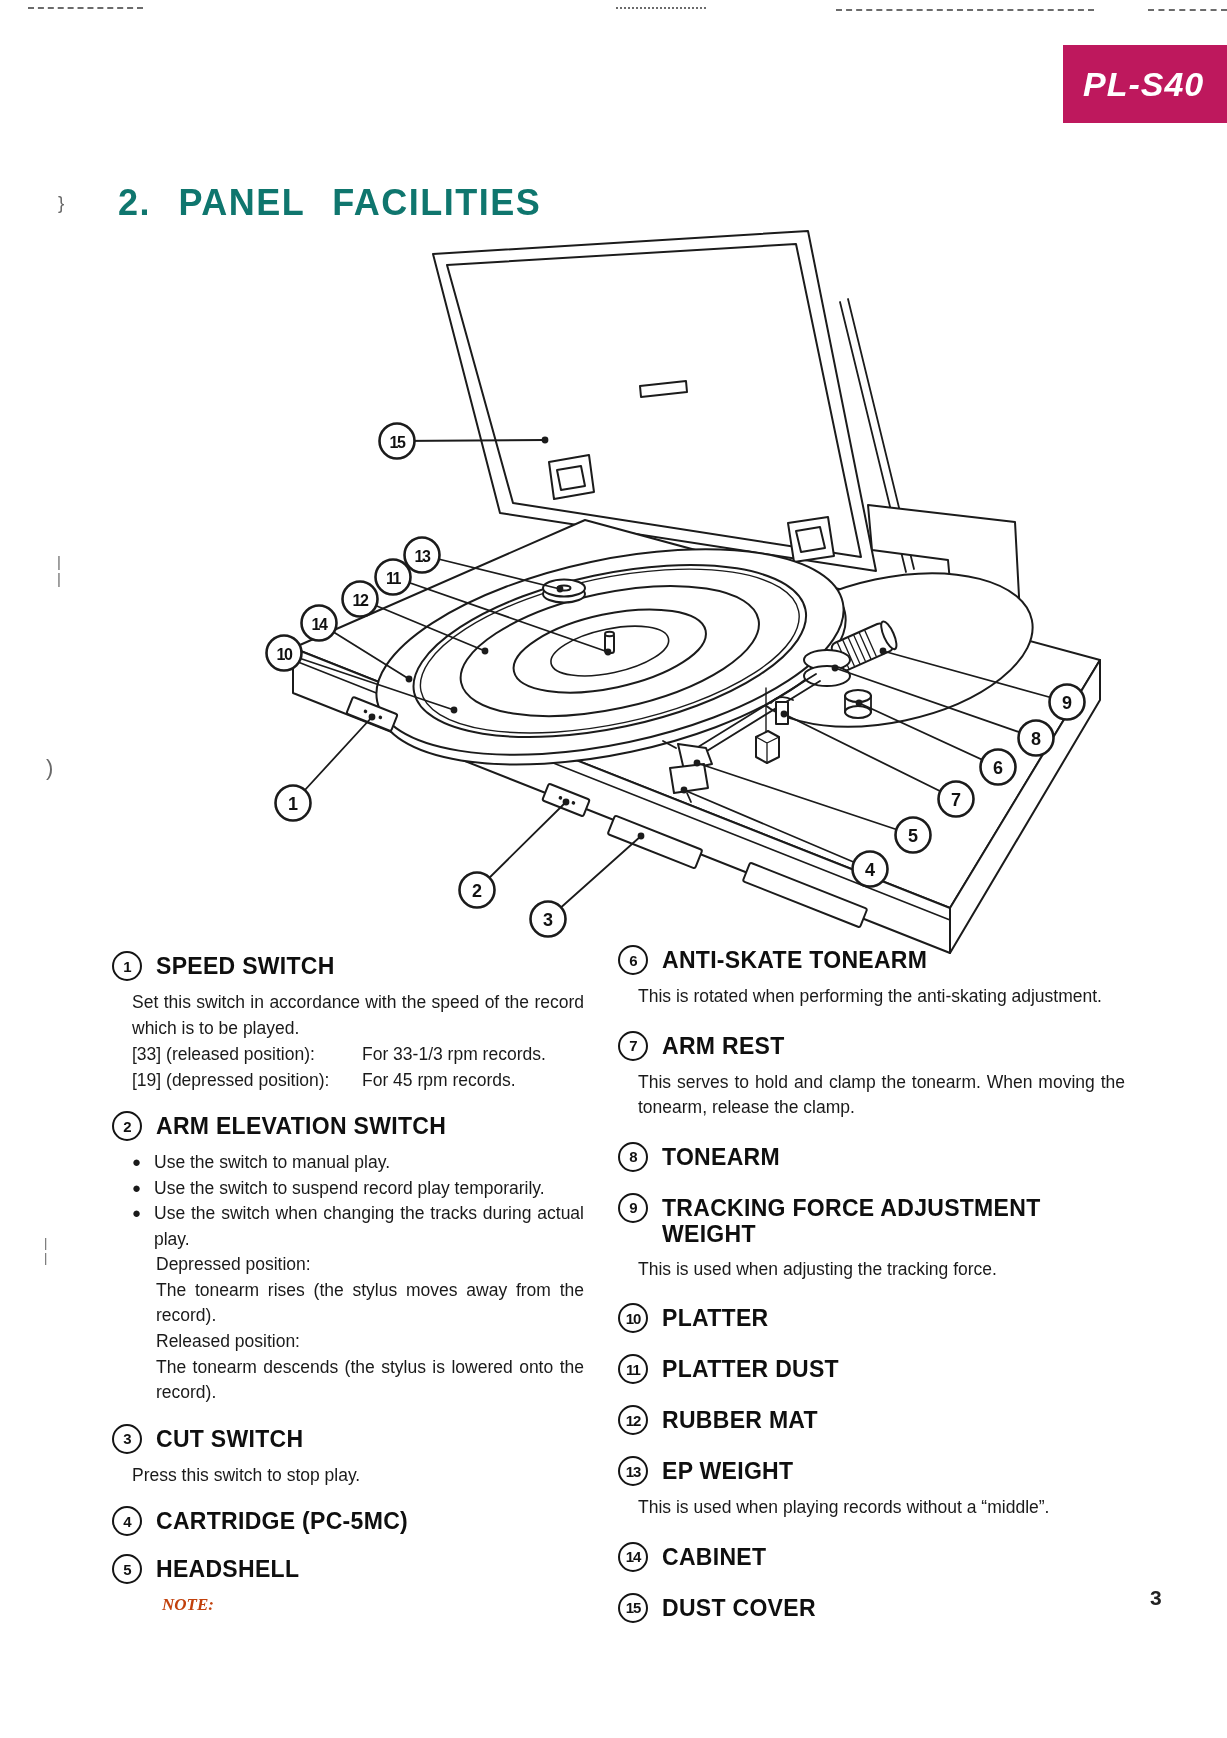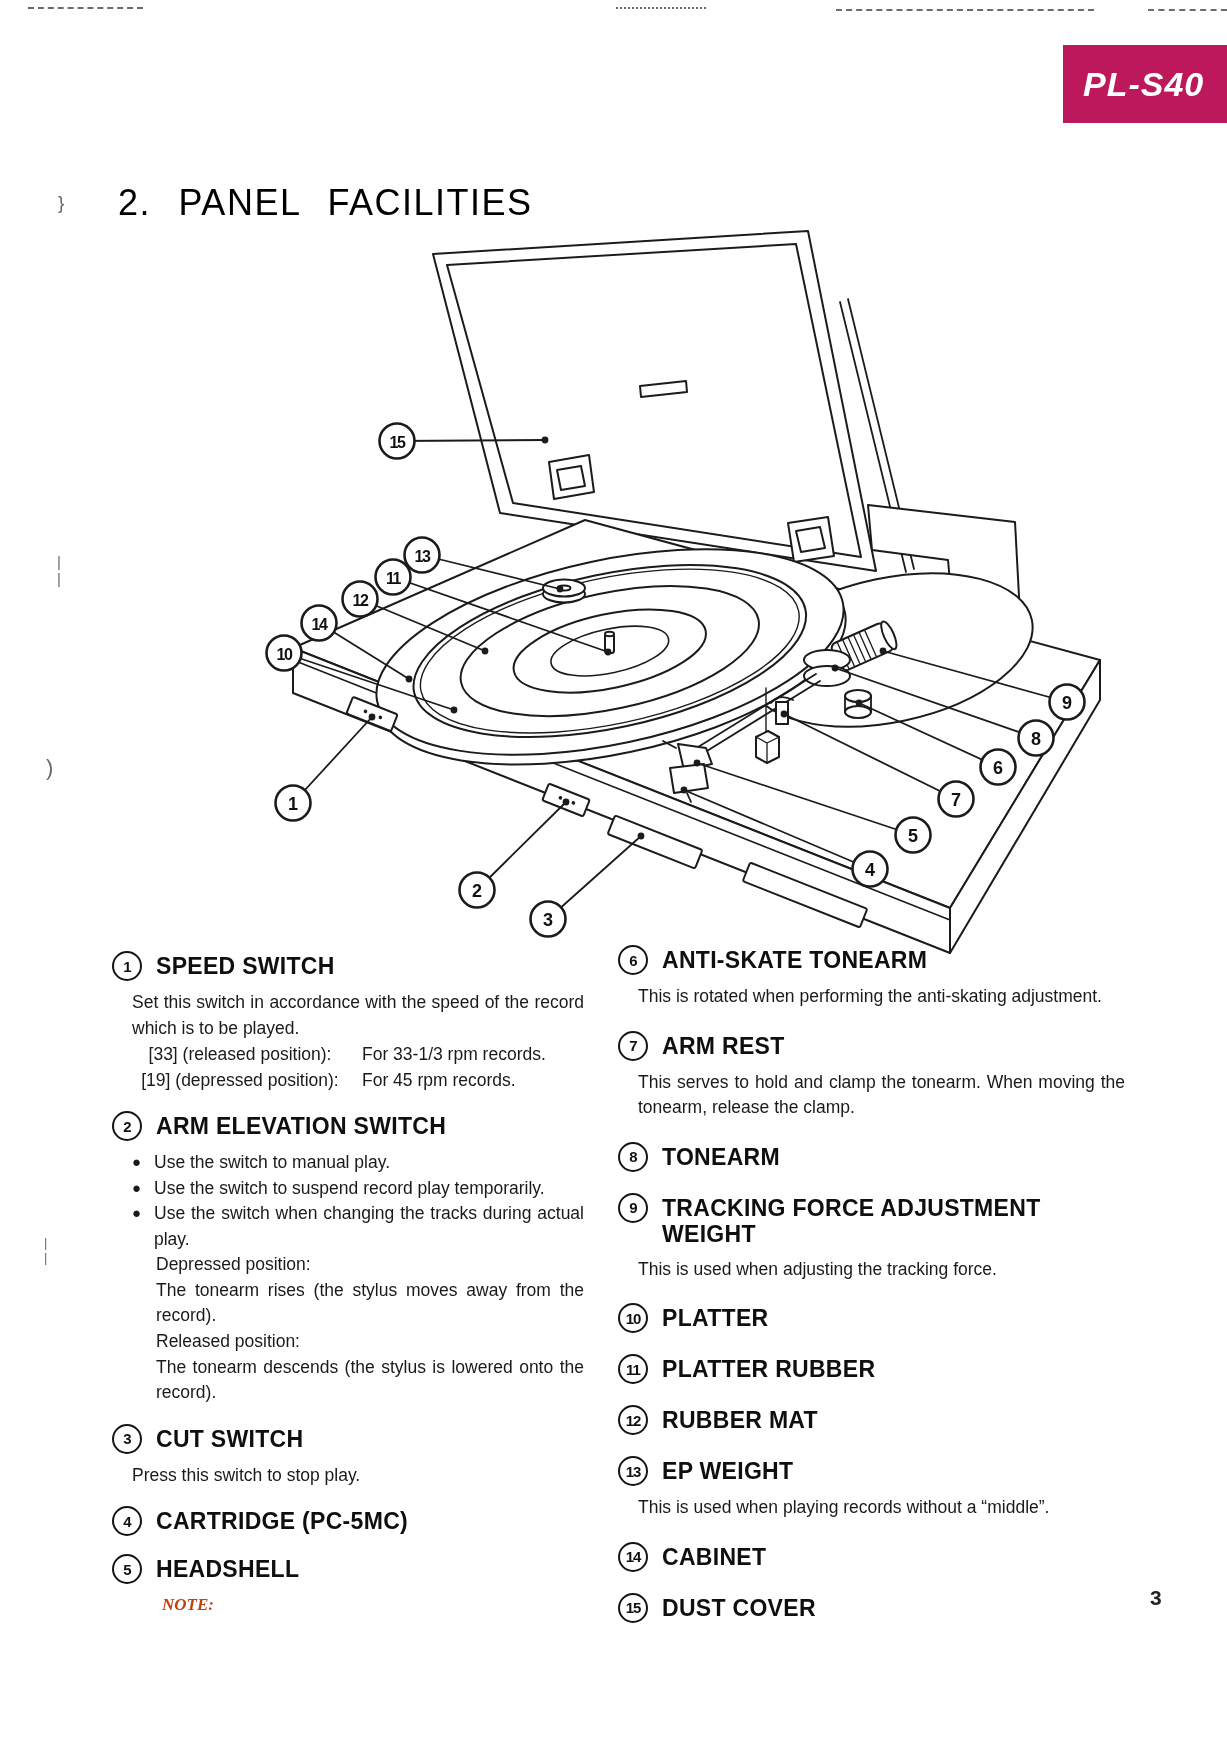--- a/index.html
+++ b/index.html
@@ -21,43 +21,43 @@
     background:#be185d;color:#fff;overflow:hidden;
     display:flex;align-items:center;
   }
   .badge span{
     font-size:34px;font-weight:800;font-style:italic;letter-spacing:1px;
     padding-left:20px;white-space:nowrap;
   }
   
   .title{
     position:absolute;left:118px;top:158px;
-    font-size:36px;font-weight:400;letter-spacing:1.5px;word-spacing:16px;
-    color:#000000;
+    font-size:36px;font-weight:700;letter-spacing:1.5px;word-spacing:16px;
+    color:#0f766e;
   }
   
   svg.diagram{position:absolute;left:0;top:0;width:1227px;height:1738px;pointer-events:none;}
   
   .col{position:absolute;}
   .col-left{left:112px;top:950px;width:472px;}
   .col-right{left:618px;top:944px;width:507px;}
   section{margin-bottom:17px;}
   .col-right section{margin-bottom:20px;}
   .sec-head{display:flex;align-items:flex-start;margin-bottom:9px;}
   .cnum{
     flex:0 0 auto;width:26px;height:26px;border:2.5px solid #141414;border-radius:50%;
     display:flex;align-items:center;justify-content:center;
     font-size:15px;font-weight:700;margin-right:14px;margin-top:1px;letter-spacing:-1px;
     color:#111;
   }
   .stitle{font-size:23px;font-weight:700;letter-spacing:.3px;color:#0f0f0f;white-space:pre-line;line-height:1.15;padding-top:3px;}
   .sec-body{padding-left:20px;font-size:17.5px;line-height:1.46;color:#1a1a1a;}
   .para{text-align:justify;margin-bottom:1px;}
   .spec{display:flex;}
-  .spec-label{flex:0 0 216px;text-align:center;}
+  .spec-label{flex:0 0 216px;}
   .spec-value{padding-left:14px;}
   .bullet{display:flex;}
   .bullet .dot{flex:0 0 22px;font-size:15px;padding-top:1px;}
   .bullet .btext{text-align:justify;}
   .subline{margin-left:24px;text-align:justify;}
   .note{margin-left:30px;margin-top:9px;font-family:"Liberation Serif", serif;font-style:italic;font-weight:600;color:#c2410c;}
   .note-label{font-size:17px;margin-bottom:2px;}
   .note-text{font-size:17px;line-height:1.42;text-align:justify;width:448px;}
   
   .pagenum{position:absolute;left:1150px;top:1586px;font-size:21px;font-weight:700;color:#222;}
@@ -381,21 +381,21 @@
       </section>
       <section>
         <div class="sec-head">
           <span class="cnum">10</span>
           <span class="stitle">PLATTER</span>
         </div>
       </section>
       <section>
         <div class="sec-head">
           <span class="cnum">11</span>
-          <span class="stitle">PLATTER RUBBER</span>
+          <span class="stitle">PLATTER DUST</span>
         </div>
       </section>
       <section>
         <div class="sec-head">
           <span class="cnum">12</span>
           <span class="stitle">RUBBER MAT</span>
         </div>
       </section>
       <section>
         <div class="sec-head">

